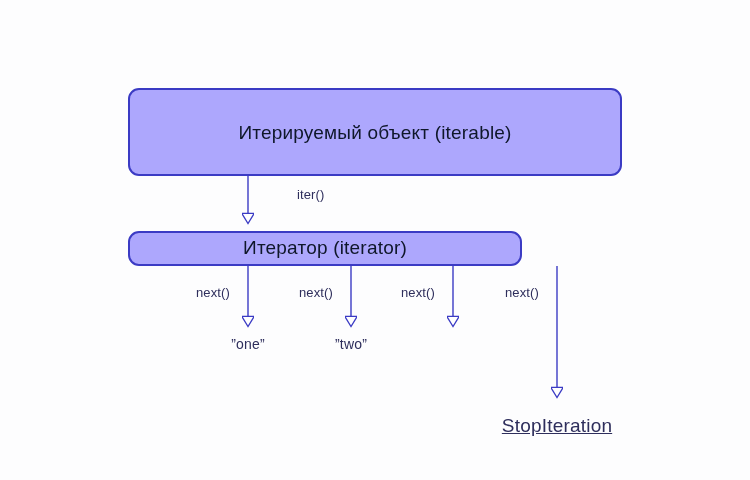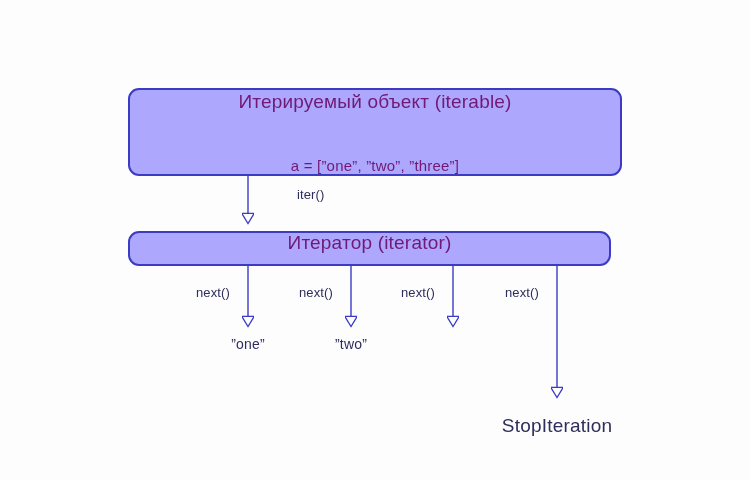--- a/index.html
+++ b/index.html
@@ -28,33 +28,33 @@
   }
   .node-box {
     position: absolute;
     box-sizing: border-box;
     background: #ada7fd;
     border: 2px solid #3b3bc4;
     border-radius: 11px;
     display: flex;
     flex-direction: column;
     align-items: center;
-    justify-content: space-between;
-    color: #701a75;
+    justify-content: center;
+    color: #0f172a;
   }
   #iterable-box {
     left: 128px;
     top: 88px;
     width: 494px;
     height: 88px;
   }
   #iterator-box {
     left: 128px;
     top: 231px;
-    width: 483px;
+    width: 394px;
     height: 35px;
   }
   .node-title {
     font-size: 19px;
     letter-spacing: 0.2px;
     line-height: 1.1;
     white-space: nowrap;
   }
   #iterable-box .node-title {
     margin-top: 2px;
@@ -80,20 +80,21 @@
     text-align: center;
     letter-spacing: 0.2px;
   }
   #stop-iteration-label {
     position: absolute;
     font-size: 19px;
     color: #2e2e5c;
     white-space: nowrap;
     text-align: center;
     letter-spacing: 0.2px;
+    text-decoration: underline;
   }
   #iter-label {
     left: 264px;
     top: 187px;
     padding-left: 33px;
   }
   .next-label-0 { left: 196px; top: 285px; }
   .next-label-1 { left: 299px; top: 285px; }
   .next-label-2 { left: 401px; top: 285px; }
   .next-label-3 { left: 505px; top: 285px; }
@@ -117,21 +118,20 @@
     <line x1="248" y1="176" x2="248" y2="213" stroke="#3b3bc4" stroke-width="1.4" marker-end="url(#hollow-arrow)"></line>
 
     <line x1="248" y1="266" x2="248" y2="316" stroke="#3b3bc4" stroke-width="1.4" marker-end="url(#hollow-arrow)"></line>
     <line x1="351" y1="266" x2="351" y2="316" stroke="#3b3bc4" stroke-width="1.4" marker-end="url(#hollow-arrow)"></line>
     <line x1="453" y1="266" x2="453" y2="316" stroke="#3b3bc4" stroke-width="1.4" marker-end="url(#hollow-arrow)"></line>
     <line x1="557" y1="266" x2="557" y2="387" stroke="#3b3bc4" stroke-width="1.4" marker-end="url(#hollow-arrow)"></line>
   </svg>
 
   <div class="node-box" id="iterable-box">
     <div class="node-title">Итерируемый объект (iterable)</div>
-    <div class="node-code">a = [”one”, ”two”, ”three”]</div>
   </div>
 
   <div class="node-box" id="iterator-box">
     <div class="node-title">Итератор (iterator)</div>
   </div>
 
   <div class="edge-label" id="iter-label">iter()</div>
 
   <div class="edge-label next-label-0">next()</div>
   <div class="edge-label next-label-1">next()</div>

